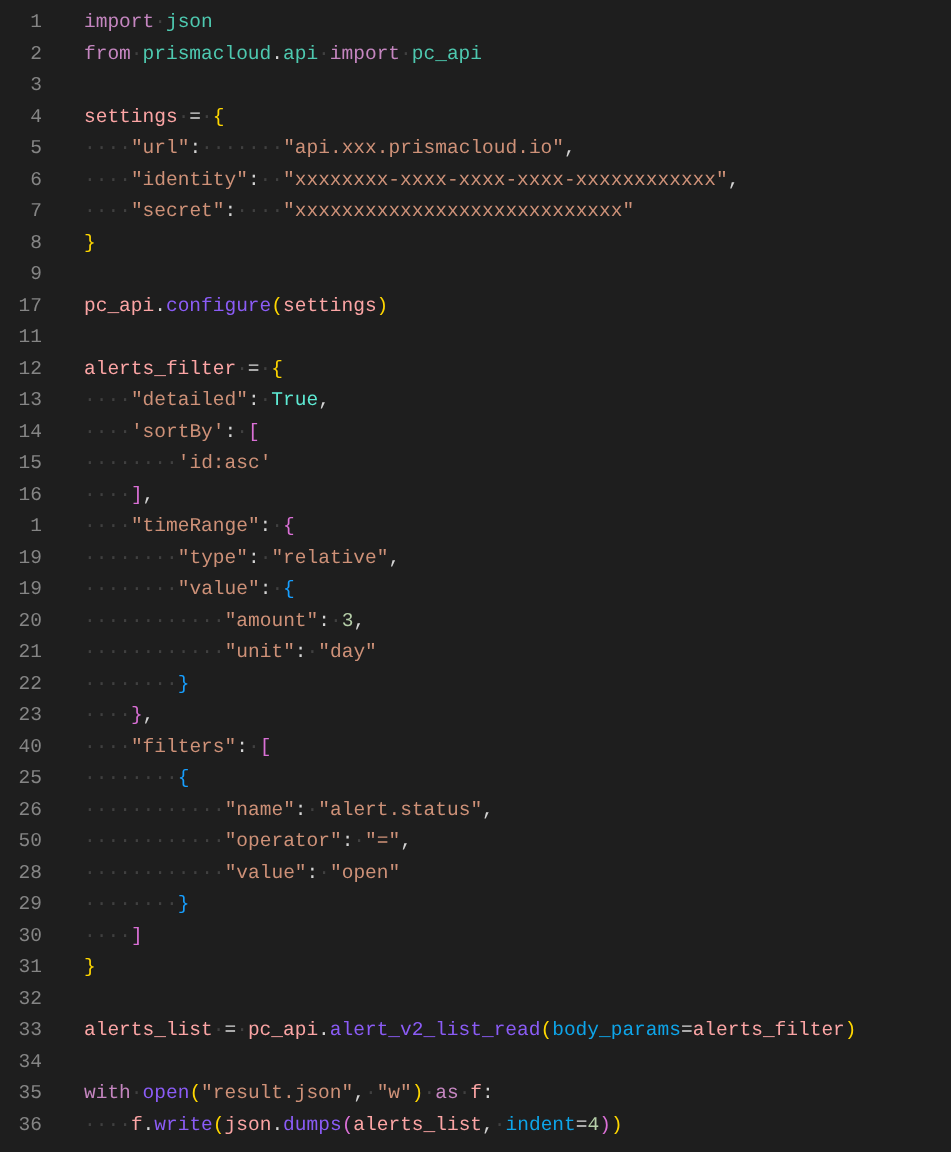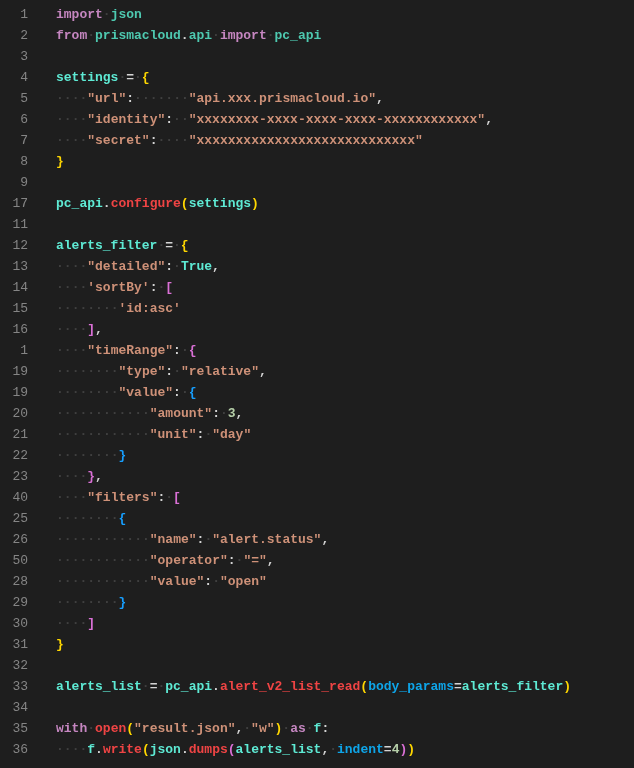--- a/index.html
+++ b/index.html
@@ -24,25 +24,25 @@
     flex-shrink: 0;
   }
   .gutter div { height: 21px; line-height: 21px; }
   .code {
     flex: 1;
     padding-left: 16px;
     padding-top: 4px;
     color: #d4d4d4;
     white-space: pre;
   }
-  .line { height: 21px; line-height: 21px; font-weight: bold; }
+  .line { height: 21px; line-height: 21px; }
   .kw { color: #c586c0; }       
   .mod { color: #4ec9b0; }      
-  .func { color: #ef4444; }     
-  .var { color: #5eead4; text-align: right; }      
+  .func { color: #8b5cf6; }     
+  .var { color: #fca5a5; text-align: right; }      
   .str { color: #ce9178; }      
   .num { color: #b5cea8; }      
   .const { color: #5eead4; }    
   .op { color: #d4d4d4; }       
   .brace1 { color: #ffd700; }   
   .brace2 { color: #da70d6; }   
   .brace3 { color: #179fff; }   
   .ws { color: #404040; }       
   .ws::before { content: "·"; }
   .param { color: #0ea5e9; }

